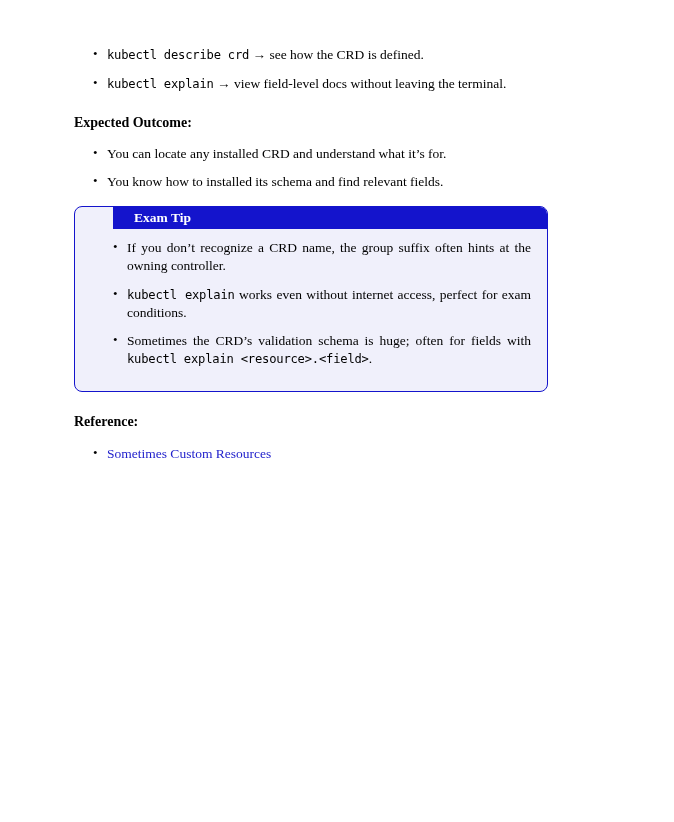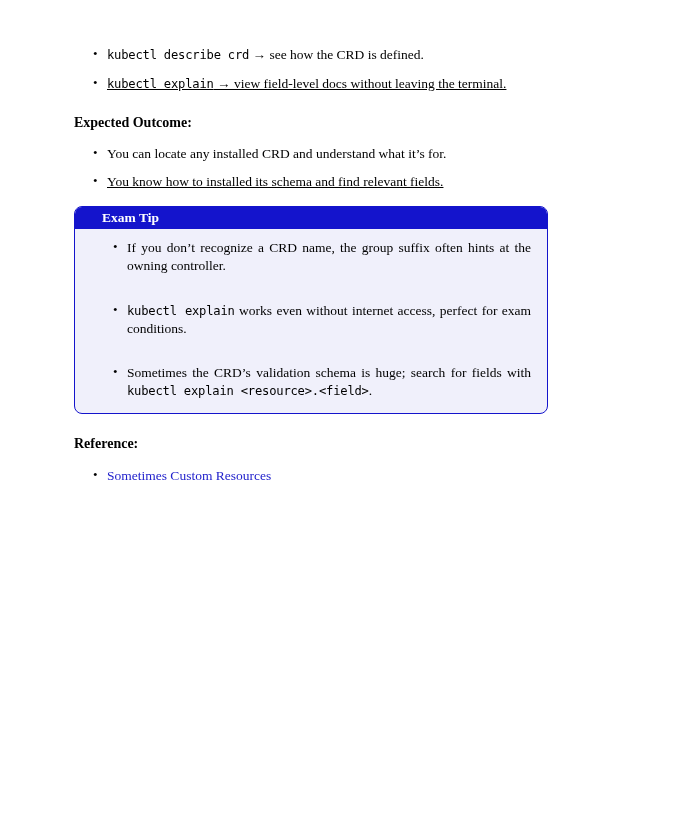--- a/index.html
+++ b/index.html
@@ -33,21 +33,20 @@
   li::before {
     content: "\2022";
     position: absolute;
     left: -14px;
     top: 0;
     font-size: 13px;
   }
   .toplist li + li,
   .outlist li + li {
     margin-top: 11px;
-    text-decoration: underline;
   }
   .code {
     font-family: "DejaVu Sans Mono", "Liberation Mono", monospace;
     font-size: 0.90em;
     letter-spacing: -0.2px;
   }
   .heading {
     font-size: 14px;
     font-weight: bold;
     margin: 21px 0 13px 0;
@@ -57,30 +56,31 @@
     border: 1.5px solid var(--tip-border, #1414cc);
     border-radius: 8px;
     background: var(--tip-body-bg, #f0f0fb);
     overflow: hidden;
   }
   .tipbox-header {
     background: var(--tip-header-bg, #1414cc);
     color: var(--tip-header-text, #ffffff);
     font-weight: bold;
     font-size: 13.5px;
-    padding: 2px 0 3px 27px;
+    padding: 2px 0 3px 21px;
+    margin-left: 38px;
   }
   .tipbox-body {
-    padding: 10px 16px 14px 16px;
+    padding: 10px 16px 24px 16px;
   }
   .tiplist {
     padding-left: 36px;
   }
   .tiplist li + li {
-    margin-top: 27px;
+    margin-top: 11px;
   }
   .reflist li + li {
     margin-top: 13px;
   }
   a.link {
     color: var(--link, #2222cc);
     text-decoration: none;
     cursor: pointer;
   }
 </style>
@@ -100,21 +100,21 @@
     <li><span>You can locate any installed CRD and understand what it’s for.</span></li>
     <li><span>You know how to installed its schema and find relevant fields.</span></li>
   </ul>
 
   <div class="tipbox">
     <div class="tipbox-header">Exam Tip</div>
     <div class="tipbox-body">
       <ul class="tiplist">
         <li><span>If you don’t recognize a CRD name, the group suffix often hints at the owning controller.</span><span class="code"></span><span></span></li>
         <li><span></span><span class="code">kubectl explain</span><span> works even without internet access, perfect for exam conditions.</span></li>
-        <li><span>Sometimes the CRD’s validation schema is huge; search for fields with </span><span class="code">kubectl explain &lt;resource&gt;.&lt;field&gt;</span><span>.</span></li>
+        <li><span>Sometimes the CRD’s validation schema is huge; often for fields with </span><span class="code">kubectl explain &lt;resource&gt;.&lt;field&gt;</span><span>.</span></li>
       </ul>
     </div>
   </div>
 
   <div class="heading">Reference:</div>
 
   <ul class="reflist">
     <li><a class="link" href="#">Sometimes Custom Resources</a></li>
   </ul>
 

